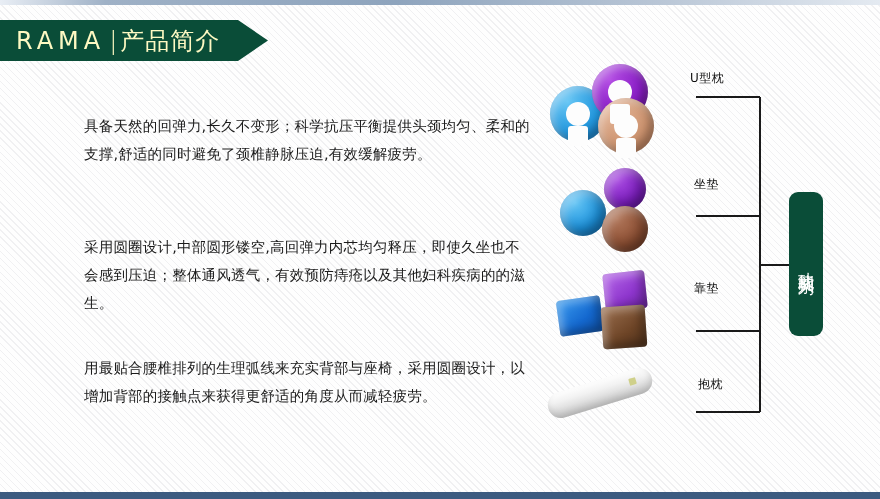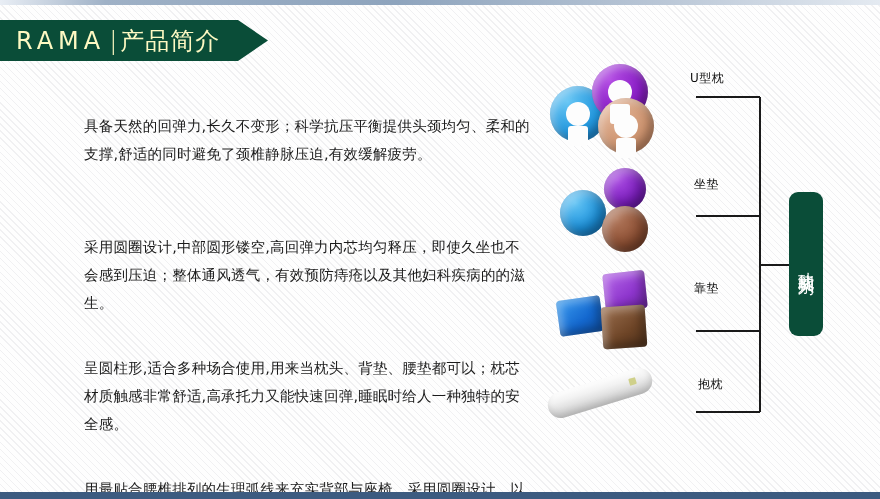--- a/index.html
+++ b/index.html
@@ -203,21 +203,20 @@
 
   <div class="banner">
     <div class="banner-text">
       <span class="brand">RAMA</span><span class="sep">|</span><span class="title">产品简介</span>
     </div>
   </div>
 
   <div class="paragraphs">
     <p class="para">具备天然的回弹力,长久不变形；科学抗压平衡提供头颈均匀、柔和的支撑,舒适的同时避免了颈椎静脉压迫,有效缓解疲劳。</p>
     <p class="para">采用圆圈设计,中部圆形镂空,高回弹力内芯均匀释压，即使久坐也不会感到压迫；整体通风透气，有效预防痔疮以及其他妇科疾病的的滋生。</p>
-    <p class="para">呈圆柱形,适合多种场合使用,用来当枕头、背垫、腰垫都可以；枕芯材质触感非常舒适,高承托力又能快速回弹,睡眠时给人一种独特的安全感。</p>
     <p class="para">用最贴合腰椎排列的生理弧线来充实背部与座椅，采用圆圈设计，以增加背部的接触点来获得更舒适的角度从而减轻疲劳。</p>
   </div>
 
   <div class="product-row row-1">
     <div class="thumbs">
       <div class="pill u-pillow u-blue"></div>
       <div class="pill u-pillow u-purple"></div>
       <div class="pill u-pillow u-tan"></div>
     </div>
     <div class="row-label">U型枕</div>

